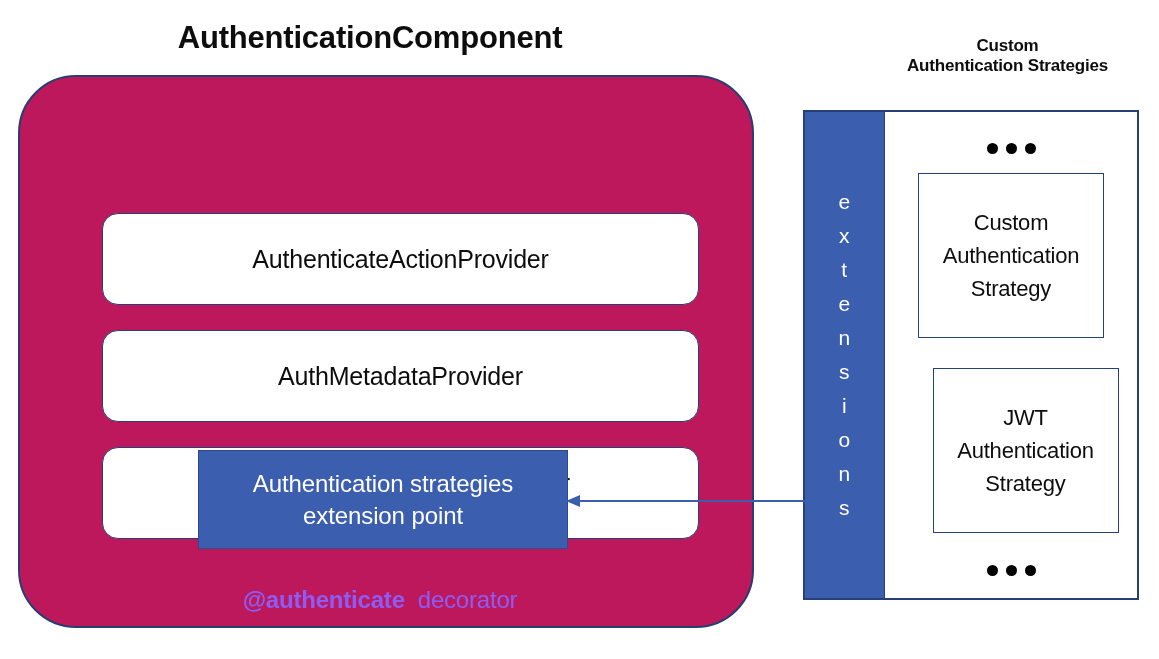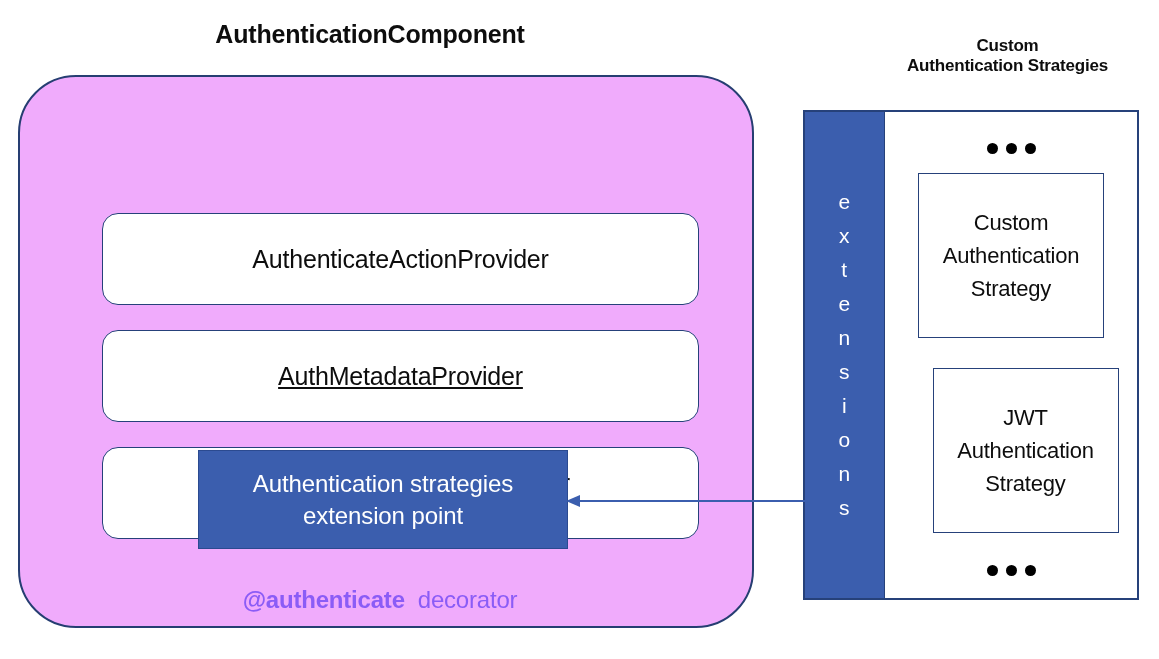--- a/index.html
+++ b/index.html
@@ -25,62 +25,62 @@
     font-weight: bold;
     color: #0d0d0d;
     text-align: center;
     line-height: 1.15;
     white-space: pre-line;
   }
   #component-title {
     left: 120px;
     top: 20px;
     width: 500px;
-    font-size: 25px;
+    font-size: 31px;
     letter-spacing: -0.2px;
   }
   #custom-strategies-title {
     left: 860px;
     top: 36px;
     width: 295px;
     font-size: 17px;
     letter-spacing: -0.2px;
   }
 
   
   #component-container {
     position: absolute;
     left: 18px;
     top: 75px;
     width: 736px;
     height: 553px;
     border: 2px solid #263E72;
     border-radius: 58px;
     box-sizing: border-box;
-    background: #f0abfc;
+    background: #be185d;
   }
 
   .provider-box {
     position: absolute;
     left: 82px;
     width: 597px;
     height: 92px;
     border: 1.6px solid #26417A;
     border-radius: 16px;
     box-sizing: border-box;
     background: #ffffff;
     display: flex;
     align-items: center;
     justify-content: center;
     color: #0d0d0d;
     font-size: 25px;
     letter-spacing: -0.2px;
   }
   #provider-box-0 { top: 136px; }
-  #provider-box-1 { top: 253px; text-decoration: underline; }
+  #provider-box-1 { top: 253px; }
   #provider-box-2 { top: 370px; }
   #provider-box-2 .provider-label { transform: translateY(-10px); }
 
   
   #extension-point-box {
     position: absolute;
     left: 198px;
     top: 450px;
     width: 370px;
     height: 99px;

